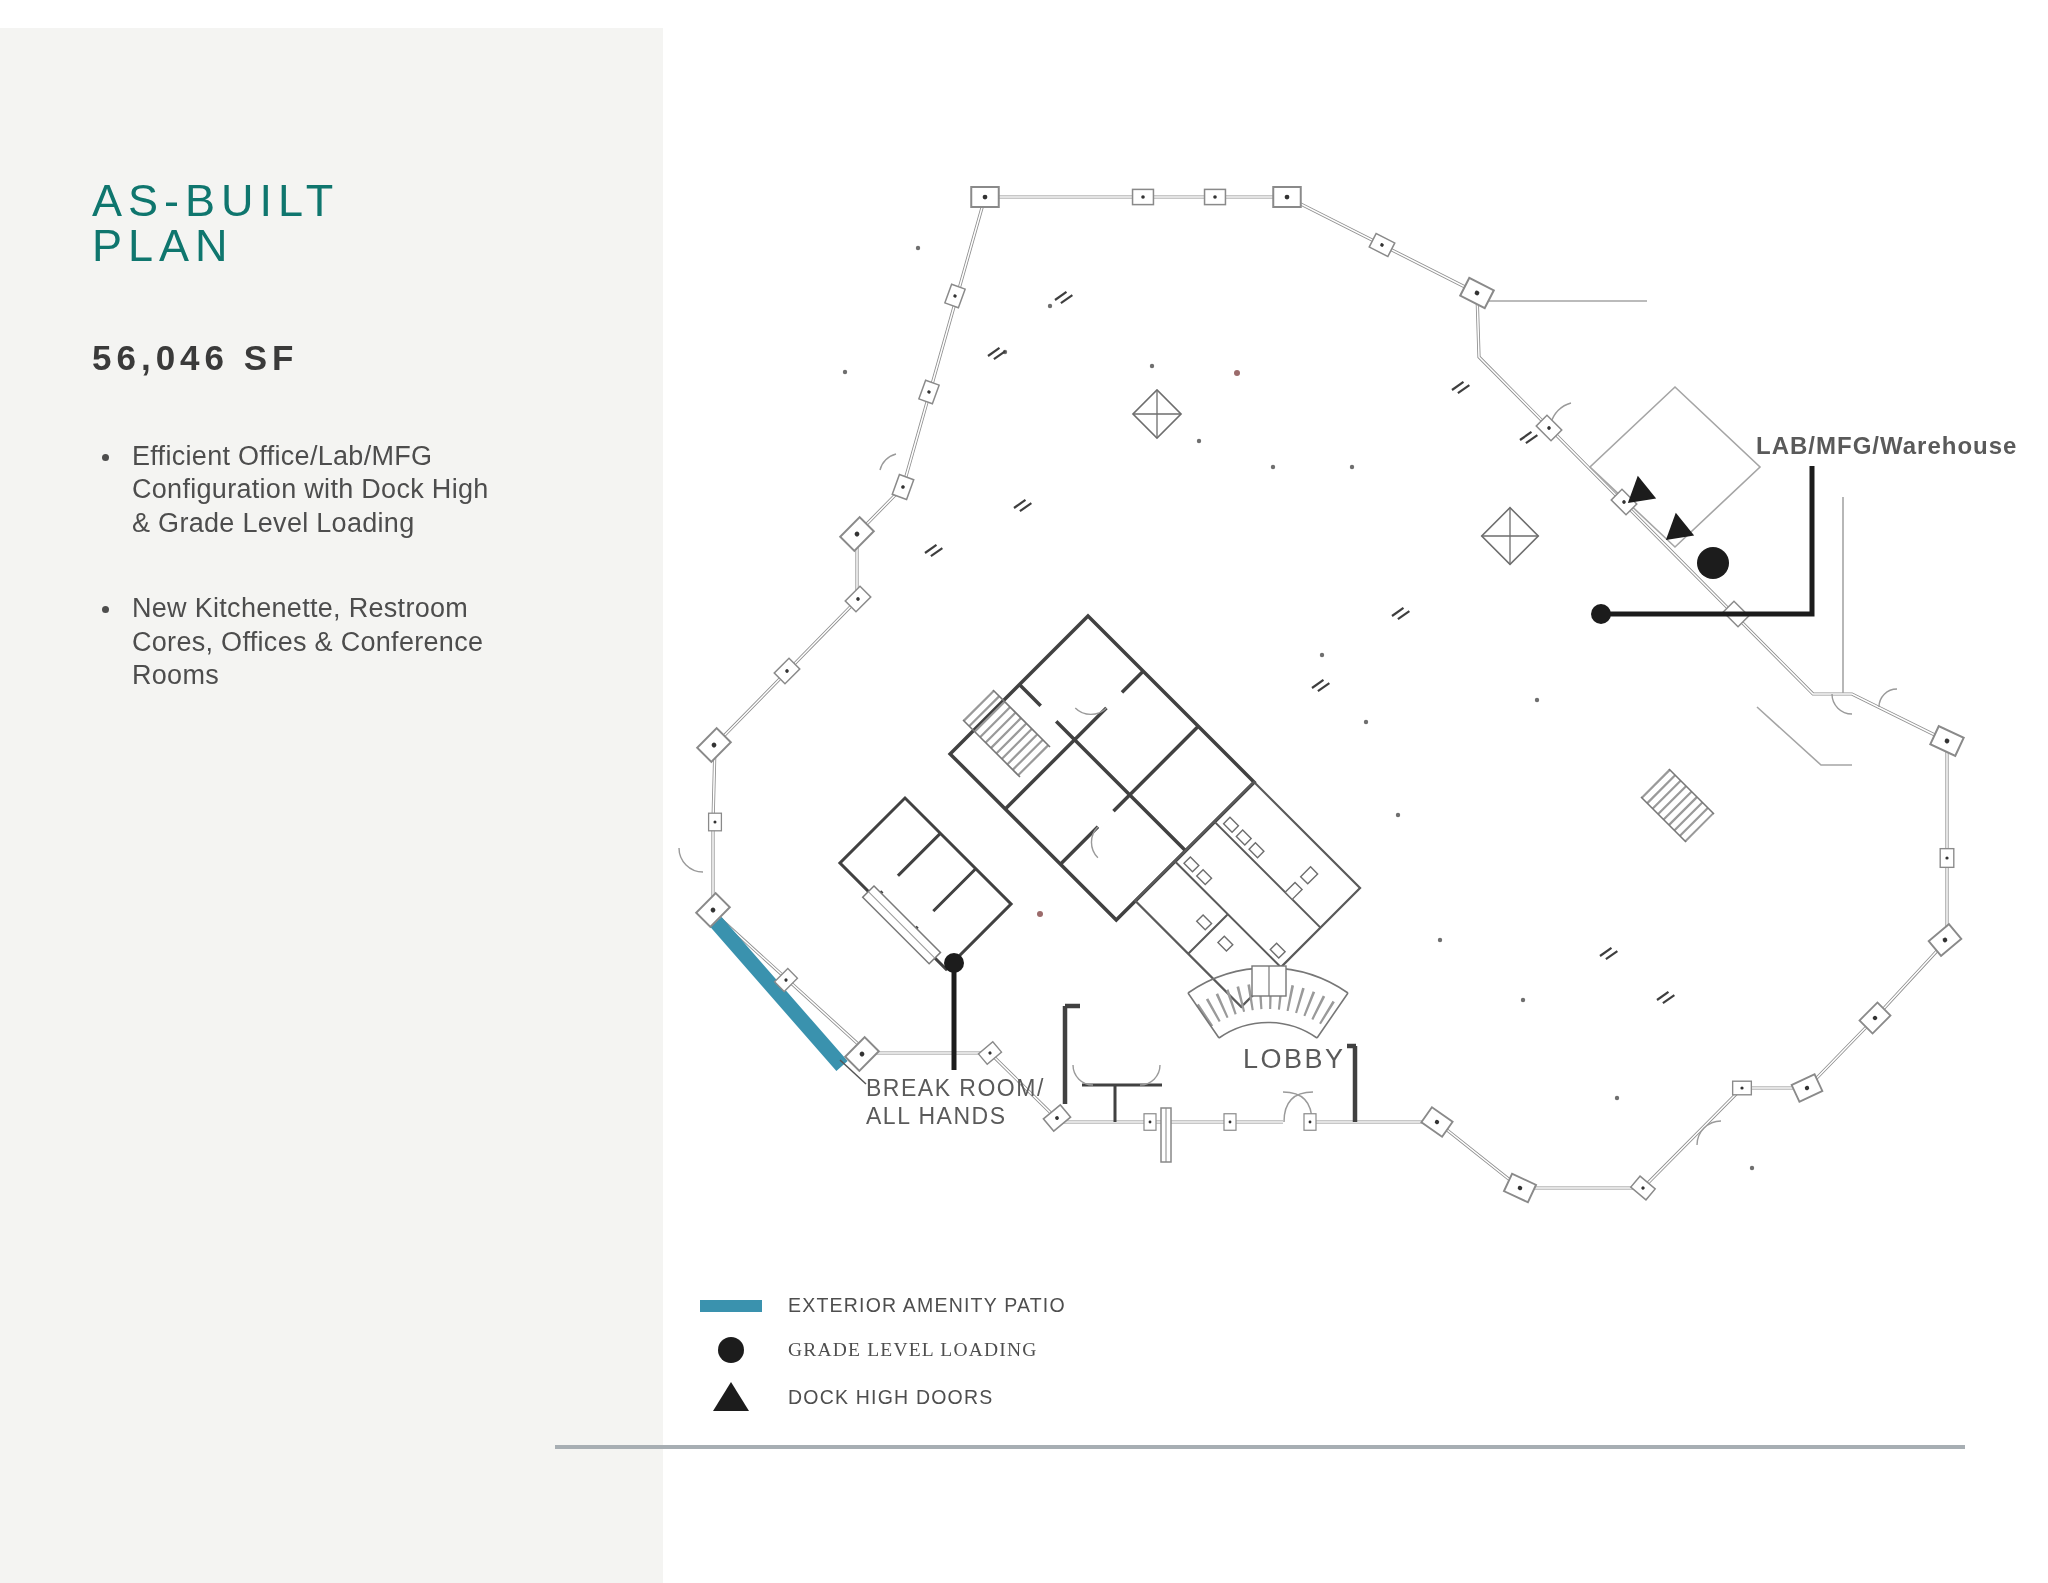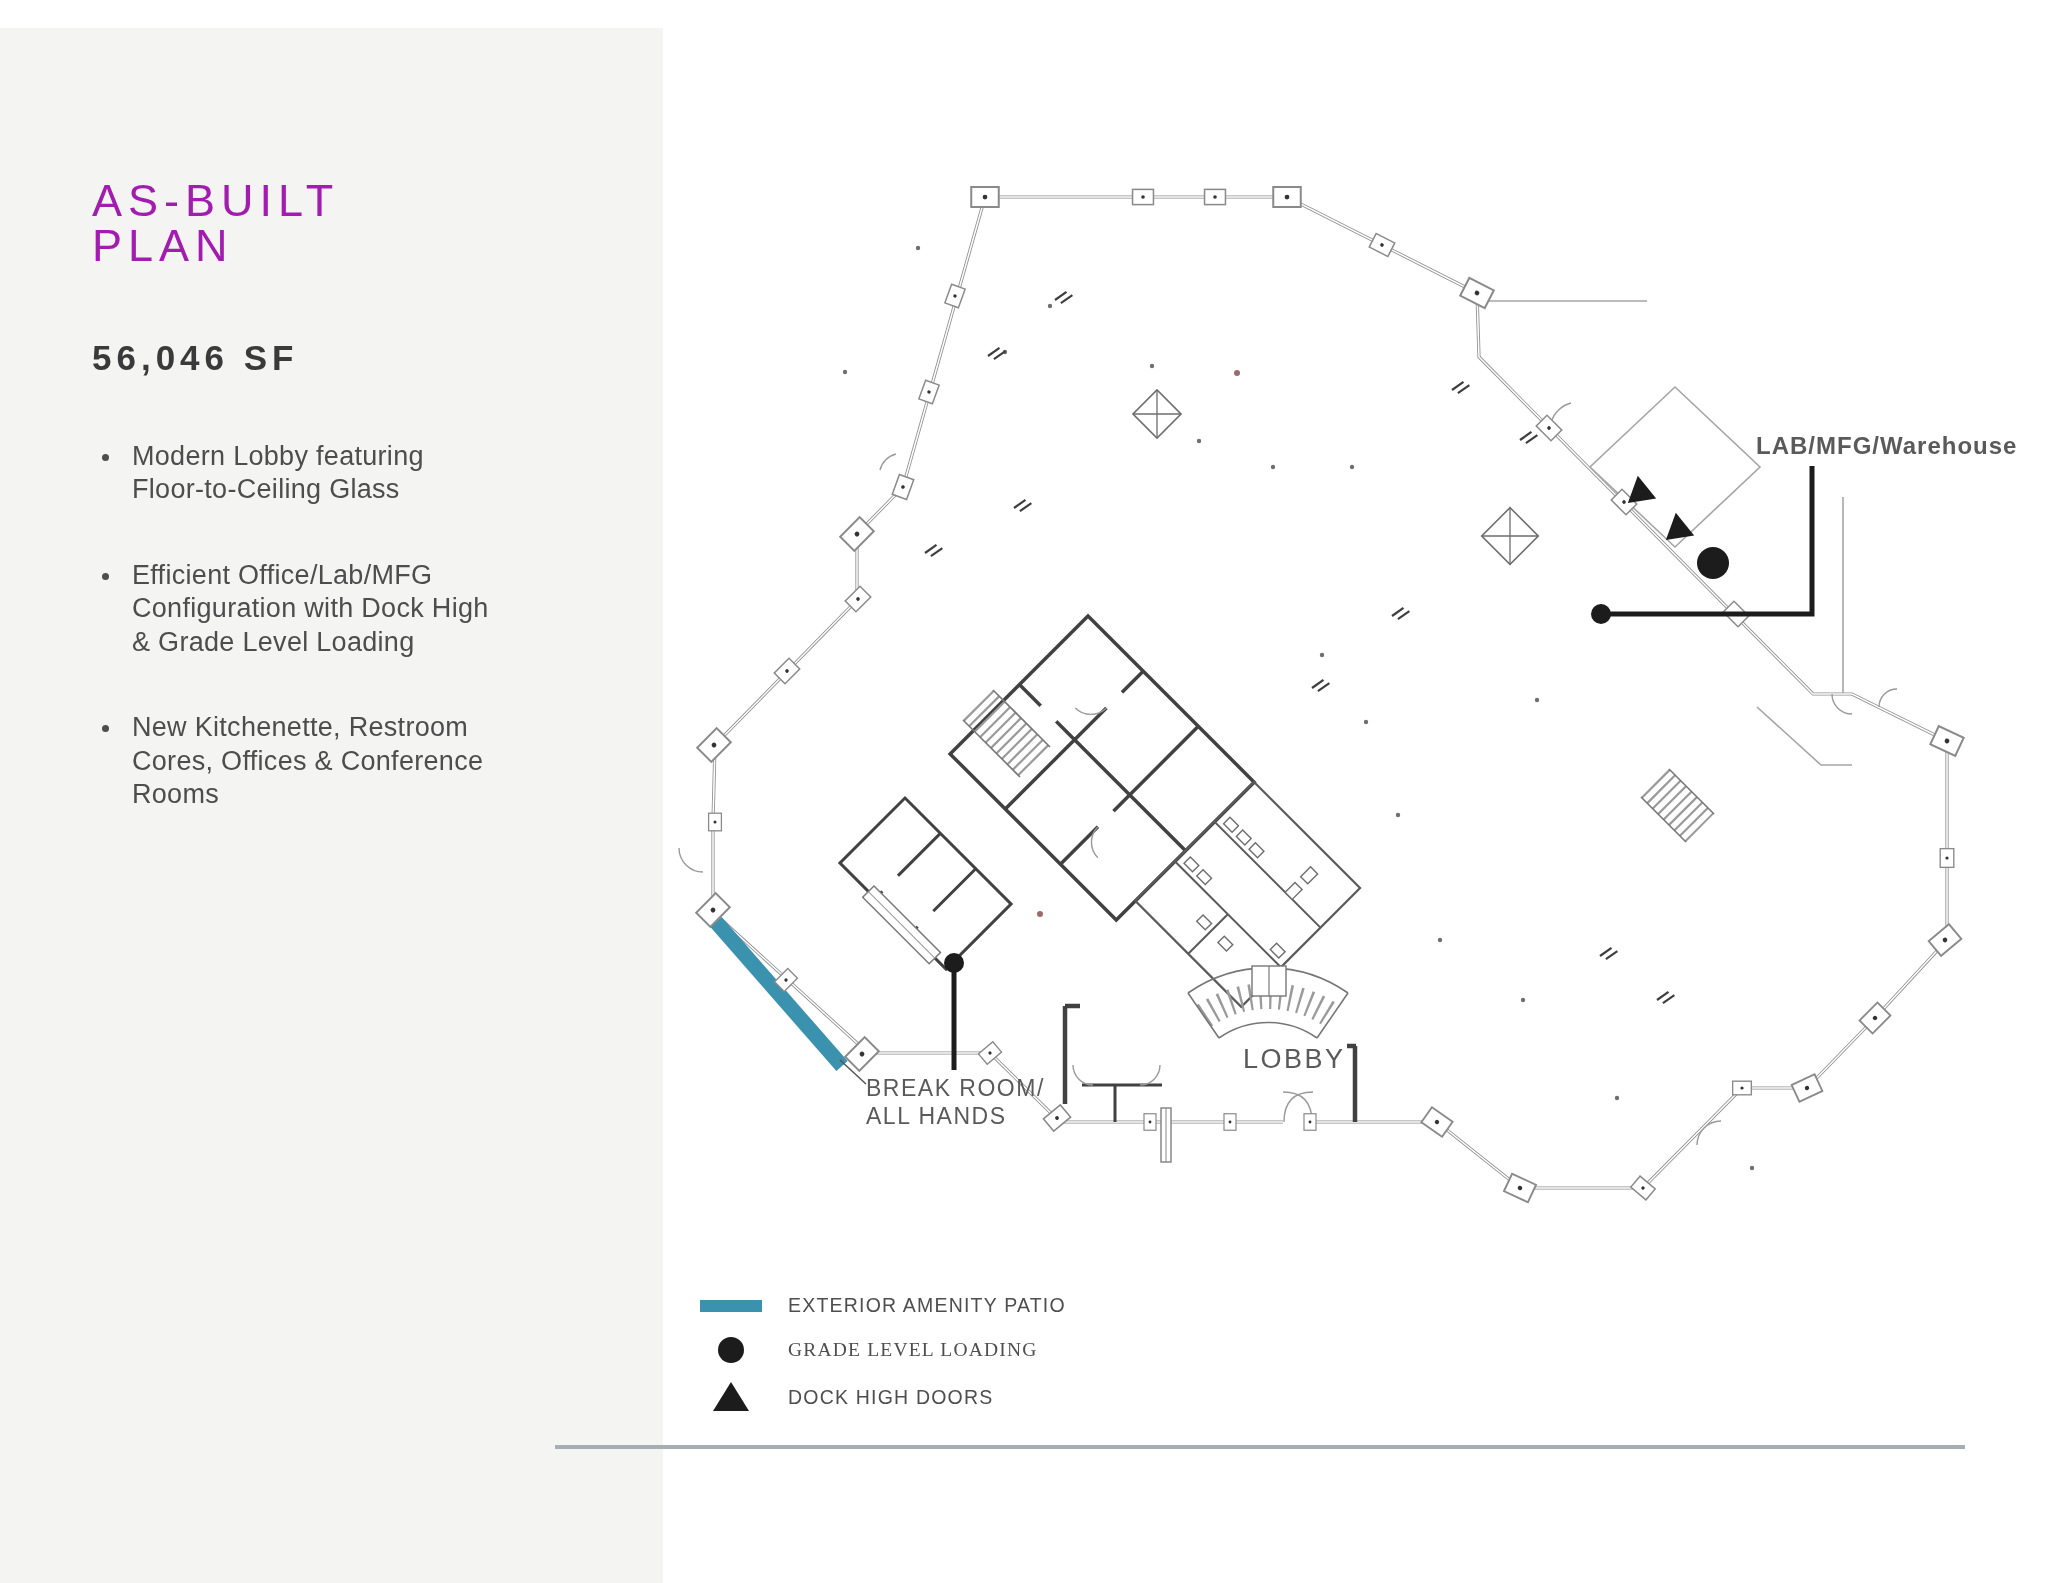--- a/index.html
+++ b/index.html
@@ -6,21 +6,21 @@
     --patio-teal:#3A92AE;
     --wall-gray:#8f8f8f;
     --accent-black:#1c1c1c;
   }
   html,body{margin:0;padding:0;background:#ffffff;}
   .canvas{position:relative;width:2048px;height:1583px;background:#ffffff;overflow:hidden;
           font-family:"Liberation Sans", sans-serif;}
   .sidebar{position:absolute;left:0;top:28px;width:663px;height:1555px;background:#f4f4f2;}
   .title{position:absolute;left:90px;top:56px;font-size:63px;font-weight:300;color:#2d2d2d;
          letter-spacing:11px;white-space:nowrap;}
-  .subtitle{position:absolute;left:92px;top:150px;font-size:45px;font-weight:300;color:#a21caf;
+  .subtitle{position:absolute;left:92px;top:150px;font-size:45px;font-weight:300;color:#0f766e;
             letter-spacing:6px;line-height:1.0;}
   .area{position:absolute;left:92px;top:310px;font-size:35px;font-weight:700;color:#3a3a3a;
         letter-spacing:5px;}
   .bullets{position:absolute;left:100px;top:412px;width:400px;margin:0;padding:0;list-style:none;}
   .bullets li{position:relative;margin:0 0 52px 32px;font-size:27px;font-weight:300;color:#4d4d4d;
               line-height:1.24;letter-spacing:0.3px;}
   .bullets li::before{content:"";position:absolute;left:-30px;top:14px;width:7px;height:7px;
               border-radius:50%;background:#4d4d4d;}
   .plan-svg{position:absolute;left:0;top:0;}
   .plan-label{position:absolute;color:#5a5a5a;font-weight:300;letter-spacing:2.5px;white-space:nowrap;}
@@ -52,21 +52,20 @@
 
 <div class="canvas">
 
   <div class="sidebar">
     <div class="subtitle">
       <div>AS-BUILT</div>
       <div>PLAN</div>
     </div>
     <div class="area">56,046 SF</div>
     <ul class="bullets">
-      <li>Modern Lobby featuring Floor-to-Ceiling Glass</li>
       <li>Efficient Office/Lab/MFG Configuration with Dock High &amp; Grade Level Loading</li>
       <li>New Kitchenette, Restroom Cores, Offices &amp; Conference Rooms</li>
     </ul>
   </div>
 
   <svg class="plan-svg" width="2048" height="1583" viewBox="0 0 2048 1583">
     <defs>
       <g id="col">
         <rect x="-11" y="-8" width="22" height="16" fill="#ffffff" stroke="#8a8a8a" stroke-width="1.6"></rect>
         <circle r="1.9" fill="#333333"></circle>

